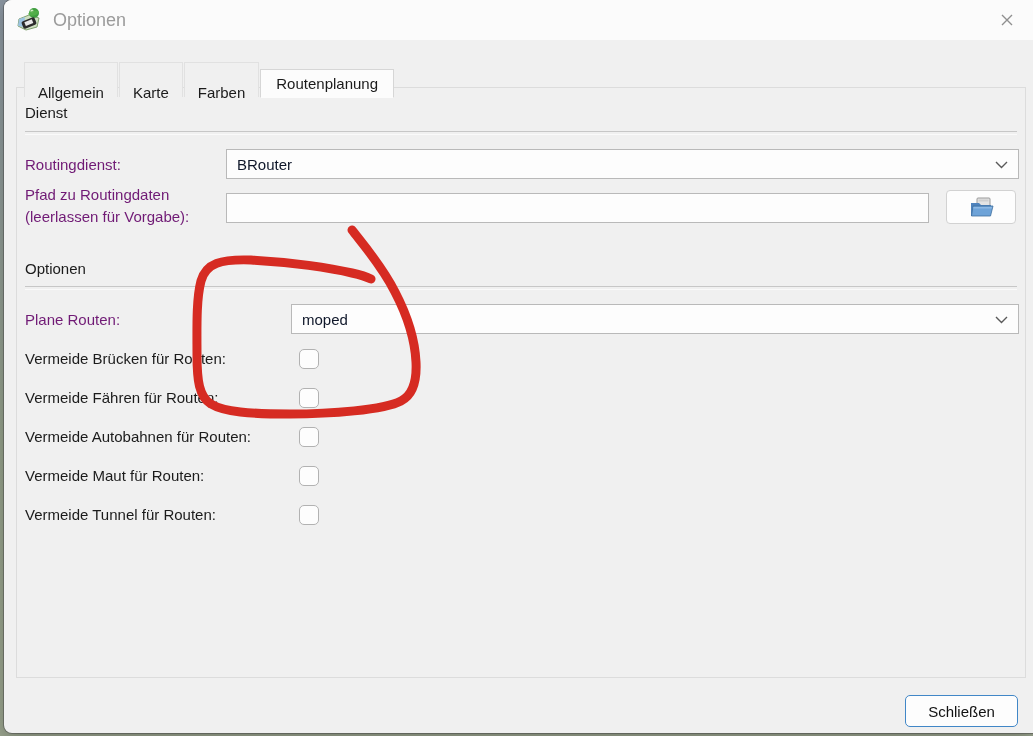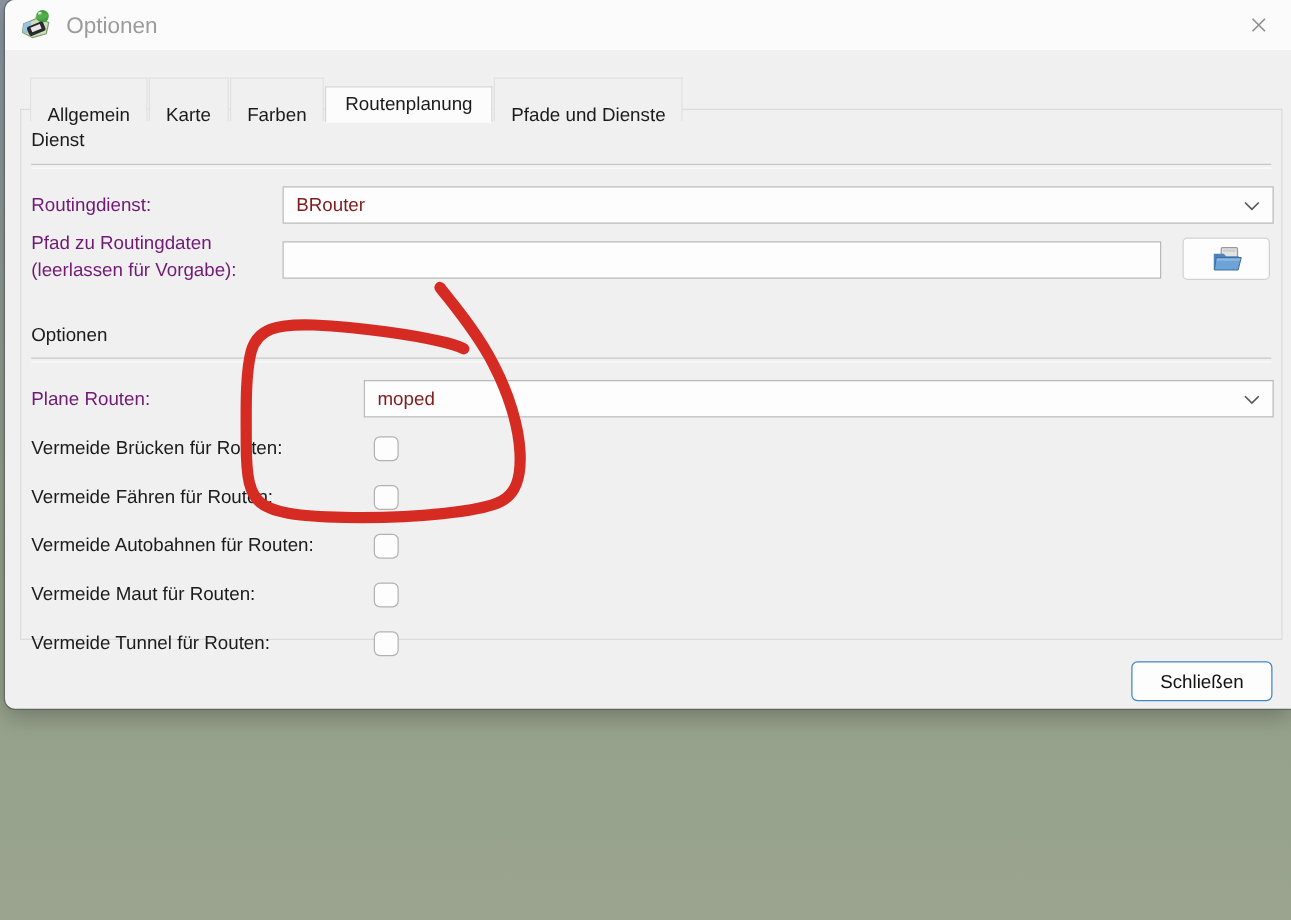--- a/index.html
+++ b/index.html
@@ -3,21 +3,21 @@
 <meta charset="utf-8">
 <style>
   html,body{margin:0;padding:0;}
   body{
     width:1033px;height:736px;position:relative;overflow:hidden;
     background:linear-gradient(180deg,#8a95a0 0%,#94a08a 60%,#9aa48e 100%);
     font-family:"Liberation Sans", sans-serif;
     -webkit-font-smoothing:antialiased;
   }
   .window{
-    position:absolute;left:4px;top:0;right:0;height:567px;
+    position:absolute;left:4px;top:0;right:0;height:733px;
     background:#f0f0f0;border-radius:8px 0 0 8px;
     box-shadow:0 0 0 1px rgba(70,70,70,.5), 0 6px 18px rgba(0,0,0,.25);
     overflow:hidden;
   }
   
   .titlebar{
     position:absolute;left:0;top:0;right:0;height:40px;background:#fbfbfb;
     display:flex;align-items:center;padding-left:13px;box-sizing:border-box;
   }
   .app-icon{width:26px;height:26px;flex:0 0 auto;}
@@ -43,21 +43,21 @@
     position:absolute;left:12px;right:7px;top:87px;bottom:55px;
     border:1px solid #dcdcdc;background:#f0f0f0;box-sizing:border-box;
   }
   .group-title{position:absolute;left:8px;font-size:15px;color:#1b1b1b;}
   .group-line{position:absolute;left:8px;right:8px;height:2px;
     border-top:1px solid #c7c7c7;border-bottom:1px solid #fafafa;}
   .field-label{position:absolute;left:8px;font-size:15px;color:#701a75;}
   .combo{
     position:absolute;height:30px;background:#fdfdfd;border:1px solid #b9b9b9;
     box-sizing:border-box;display:flex;align-items:center;padding:0 10px;
-    font-size:15px;color:#7f1d1d;
+    font-size:15px;color:#0f172a;
   }
   .combo .chev{position:absolute;right:10px;top:11px;}
   .textinput{
     position:absolute;height:30px;background:#fdfdfd;border:1px solid #b9b9b9;
     box-sizing:border-box;font-size:15px;color:#111;padding:0 8px;outline:none;
     font-family:"Liberation Sans", sans-serif;
   }
   .browse-btn{
     position:absolute;width:70px;height:34px;background:#fdfdfd;border:1px solid #d2d2d2;
     border-radius:4px;box-sizing:border-box;display:flex;align-items:center;justify-content:center;
@@ -98,21 +98,20 @@
         <path d="M3 3 L13 13 M13 3 L3 13" stroke="#8f8f8f" stroke-width="1.4" fill="none"></path>
       </svg>
     </div>
   </div>
 
   <div class="tabstrip">
     <div class="tab">Allgemein</div>
     <div class="tab">Karte</div>
     <div class="tab">Farben</div>
     <div class="tab active">Routenplanung</div>
-    <div class="tab">Pfade und Dienste</div>
   </div>
 
   <div class="tabpage">
 
     <div class="group-title" style="top:16px">Dienst</div>
     <div class="group-line" style="top:43px"></div>
 
     <div class="field-label" style="top:68px">Routingdienst:</div>
     <div class="combo" style="left:209px;right:6px;top:61px">
       <span>BRouter</span>

